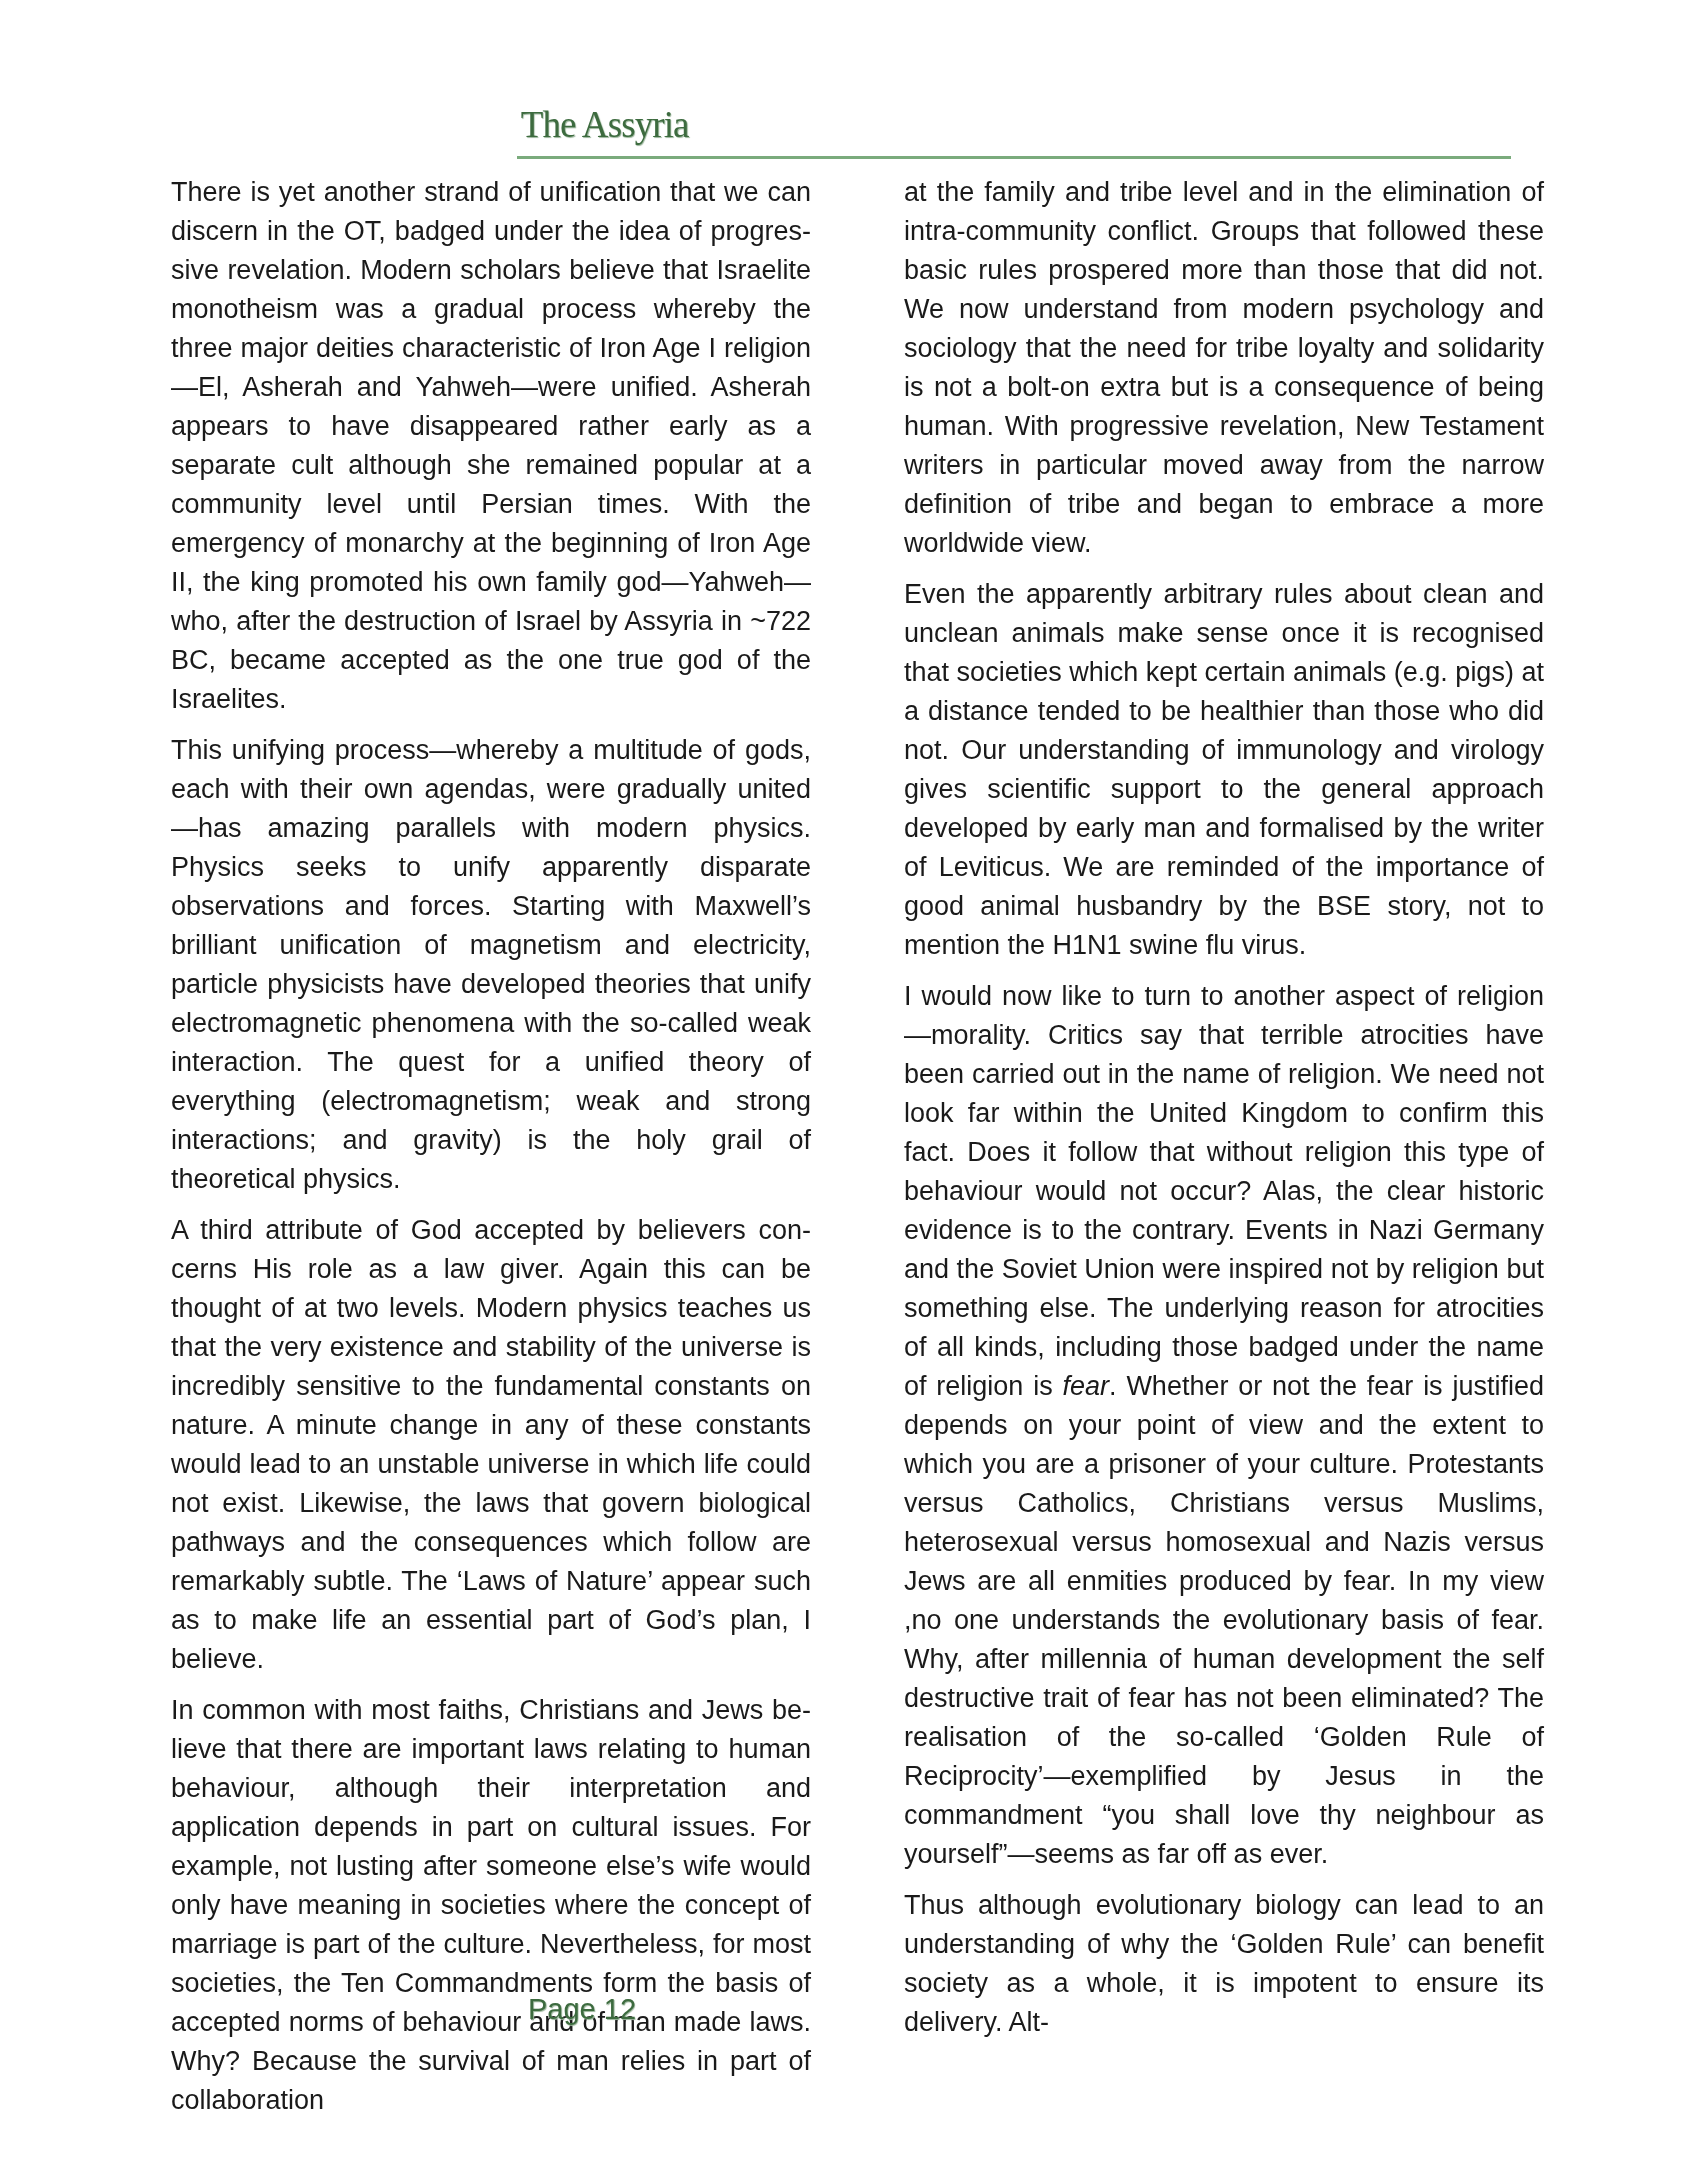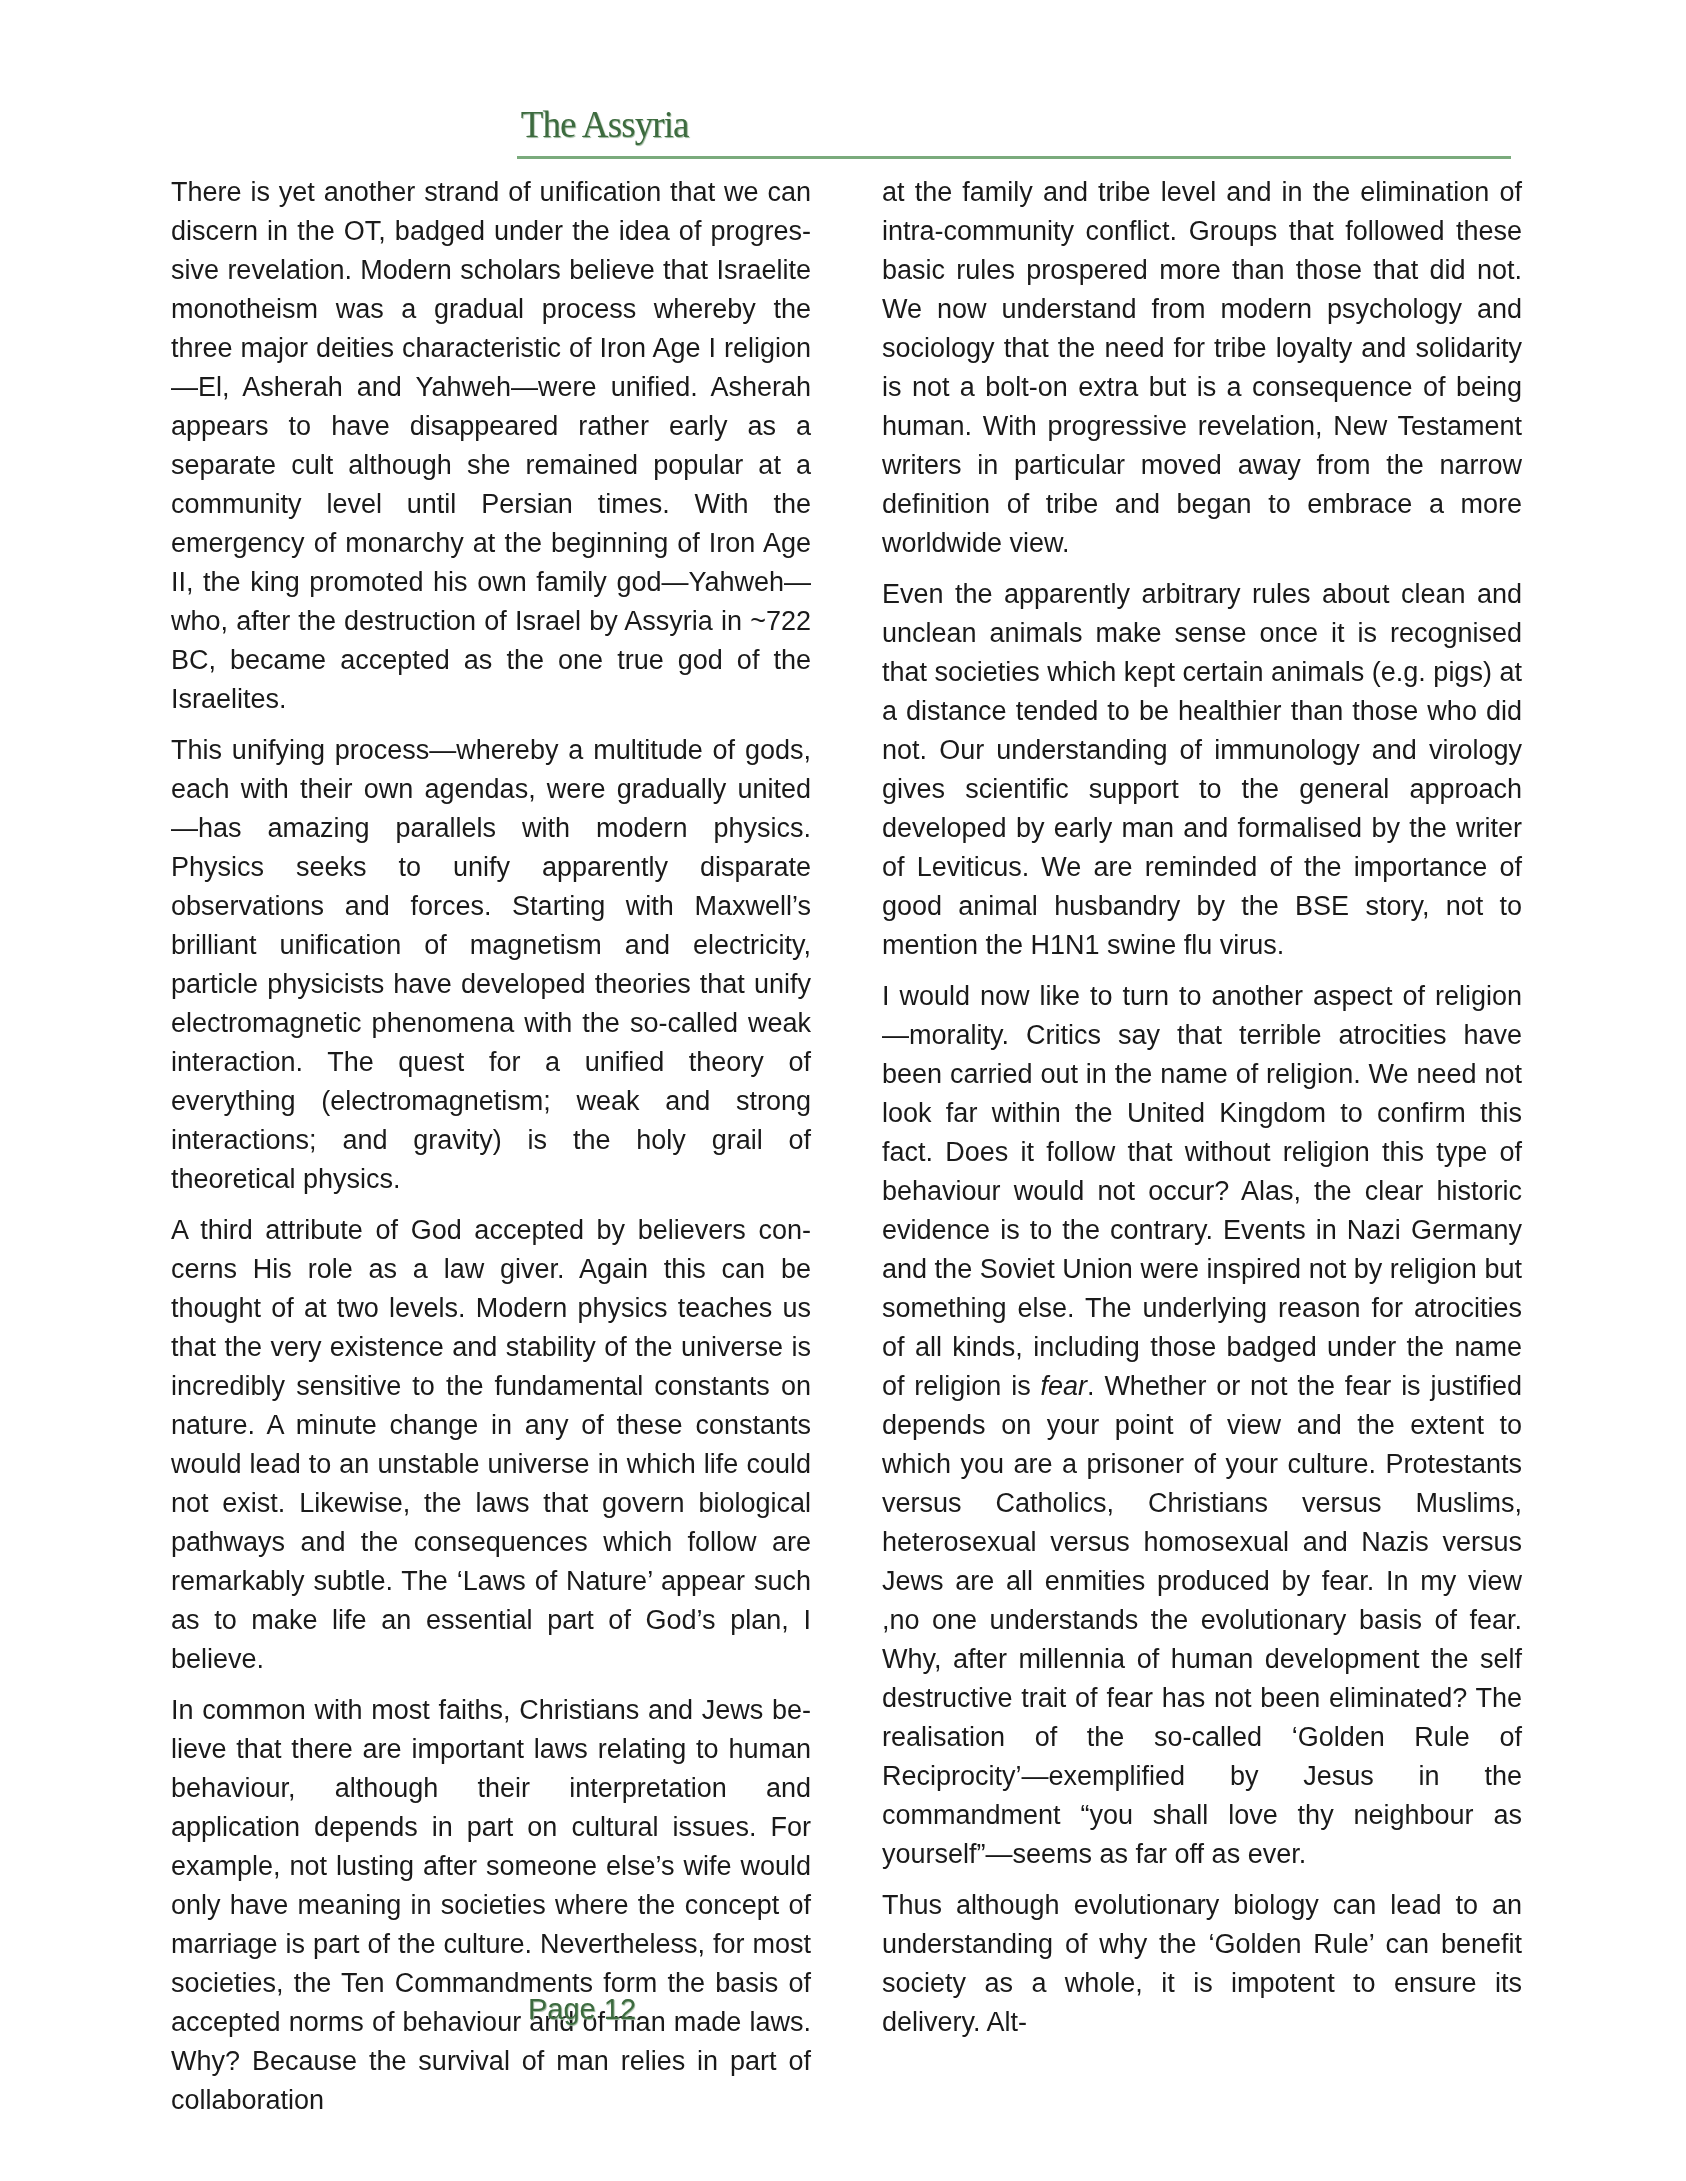--- a/index.html
+++ b/index.html
@@ -10,21 +10,21 @@
     font-family: "Liberation Serif", serif; font-size: 37px; color: #3d6b3f;
     letter-spacing: -0.9px; text-shadow: 0.9px 0.9px 0.9px #9ab59b;
   }
   .masthead-rule { position: absolute; left: 0; top: 53px; width: 994px; height: 2.8px; background: #7aab7c; }
   .col {
     position: absolute; top: 173px; width: 640px;
     font-family: "Liberation Sans", sans-serif; font-size: 27px; line-height: 39px;
     color: #1a1a1a; text-align: justify; hyphens: manual;
   }
   .col-left { left: 171px; }
-  .col-right { left: 882px; }
+  .col-right { left: 904px; }
   .col p { margin: 0 0 12px 0; }
   .footer {
     position: absolute; left: 528px; top: 1993px;
     font-family: Liberation Sans, sans-serif; font-size: 29px; color: #3d6b3f;
     text-shadow: 0.9px 0.9px 0.9px #9ab59b;
   }
   em { font-style: italic; }
 </style>
 </head>
 <body>

